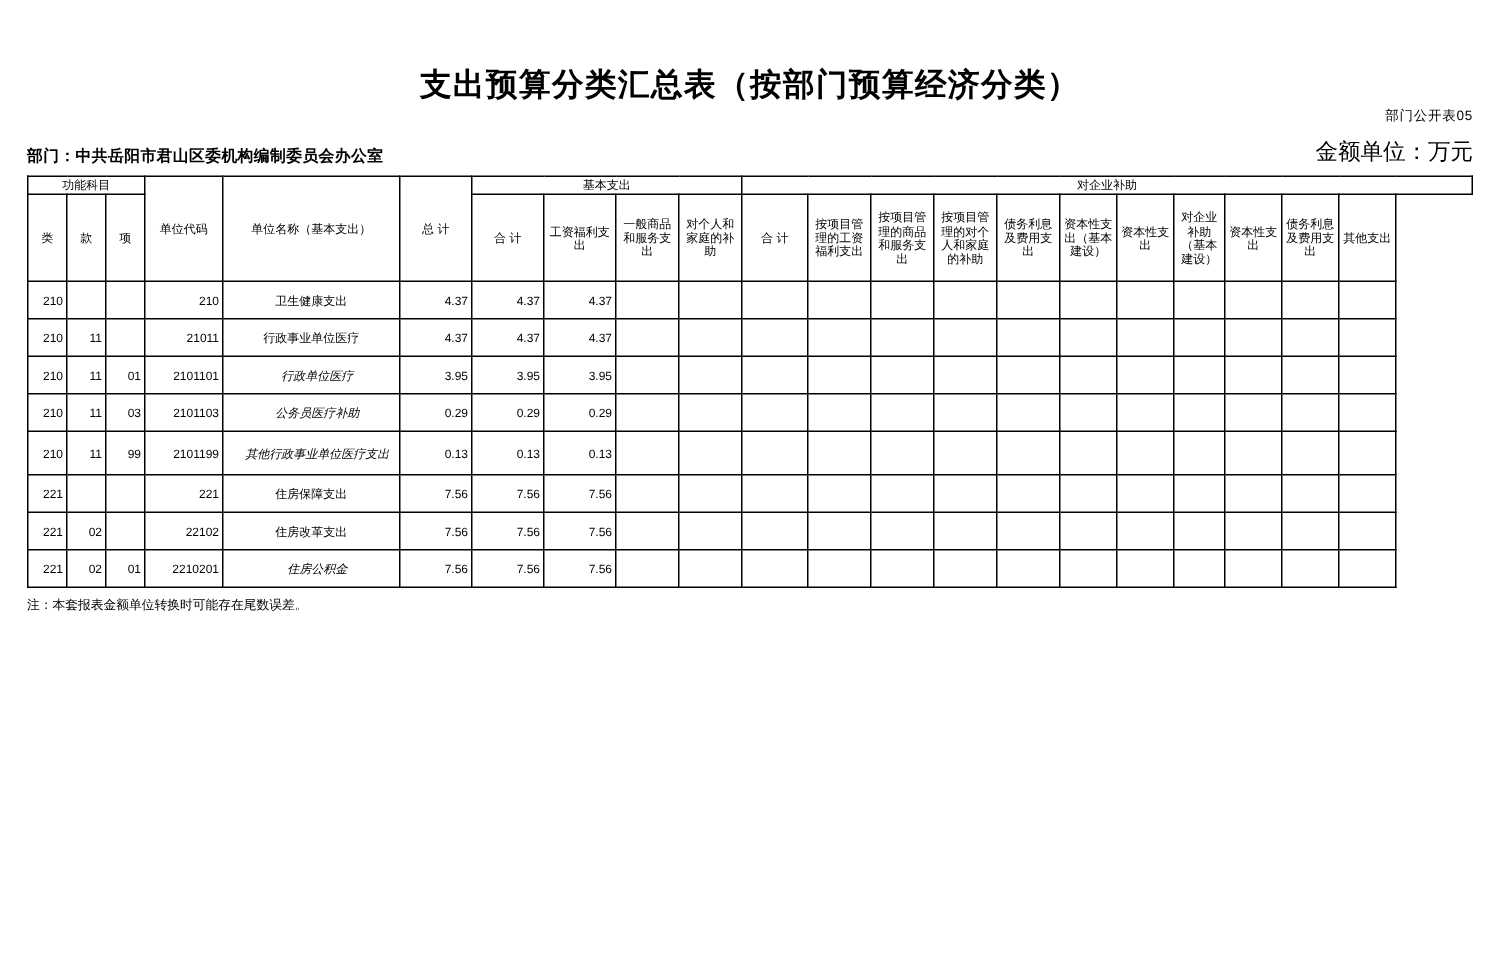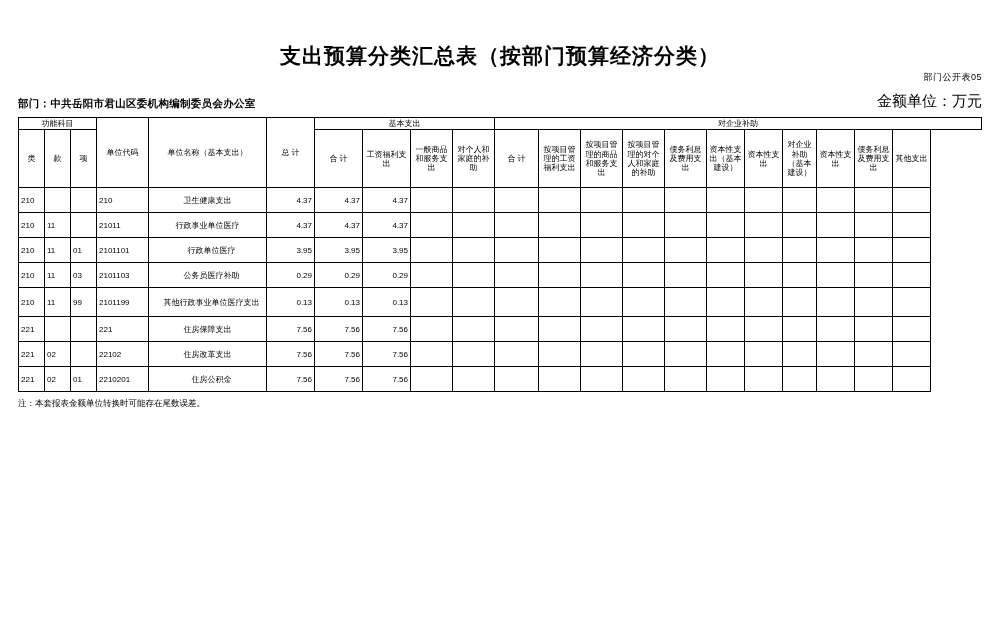--- a/index.html
+++ b/index.html
@@ -77,29 +77,29 @@
   .hdr-vert {
     font-size: 8px;
     line-height: 1.12;
   }
   td.num {
     text-align: right;
     padding-right: 5px;
     font-size: 8.5px;
   }
   td.code {
-    text-align: left;
+    text-align: right;
     font-size: 8.5px;
   }
   td.name {
     text-align: center;
     padding-left: 4px;
     font-size: 8.5px;
   }
-  td.name.ind1 { padding-left: 10px; }
+  td.name.ind1 { padding-left: 10px; font-style: italic; }
   tr.datarow td { height: 22px; }
   tr.datarow.tall td { height: 26px; }
   .note {
     margin: 6px 18px 12px 18px;
     font-size: 8.5px;
   }
 </style>
 </head>
 <body>
 

